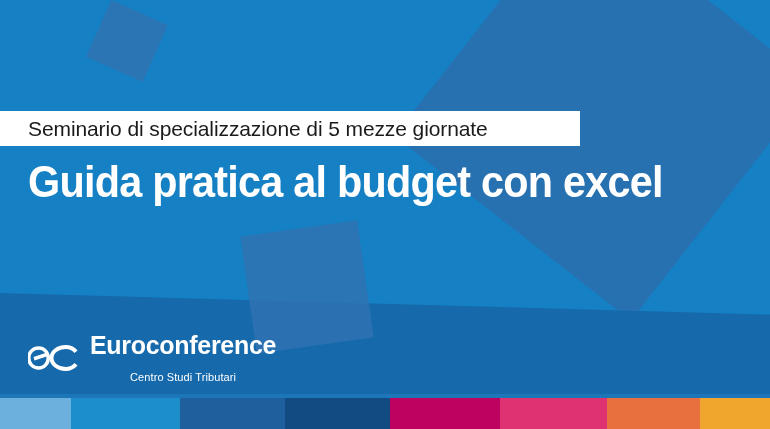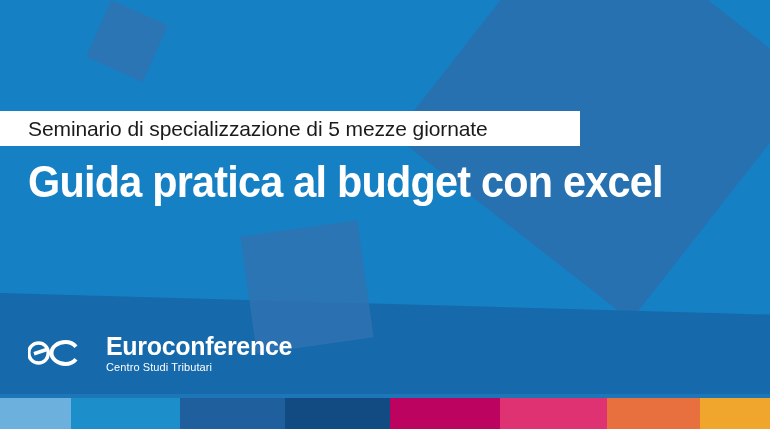--- a/index.html
+++ b/index.html
@@ -121,21 +121,21 @@
     font-family: "Liberation Sans", sans-serif;
   }
 
   
   .logo {
     position: absolute;
     left: 28px;
     top: 333px;
     display: flex;
     align-items: center;
-    gap: 24px;
+    gap: 8px;
   }
   .logo-mark {
     width: 54px;
     height: 40px;
     flex: 0 0 auto;
     display: block;
   }
   .logo-words {
     display: flex;
     flex-direction: column;
@@ -148,23 +148,24 @@
     font-weight: bold;
     letter-spacing: -0.3px;
     white-space: nowrap;
     font-family: "Liberation Sans", sans-serif;
   }
   .logo-tag {
     color: #ffffff;
     font-size: 11px;
     font-weight: 400;
     letter-spacing: .1px;
-    margin-top: 3px;
-    white-space: nowrap;
-    font-family: "Liberation Sans", sans-serif;
+    margin-top: 14px;
+    white-space: nowrap;
+    font-family: "Liberation Sans", sans-serif;
+    text-align: center;
   }
 
   
   .colorbar {
     position: absolute;
     left: 0;
     right: 0;
     bottom: 0;
     height: 31px;
     display: flex;

